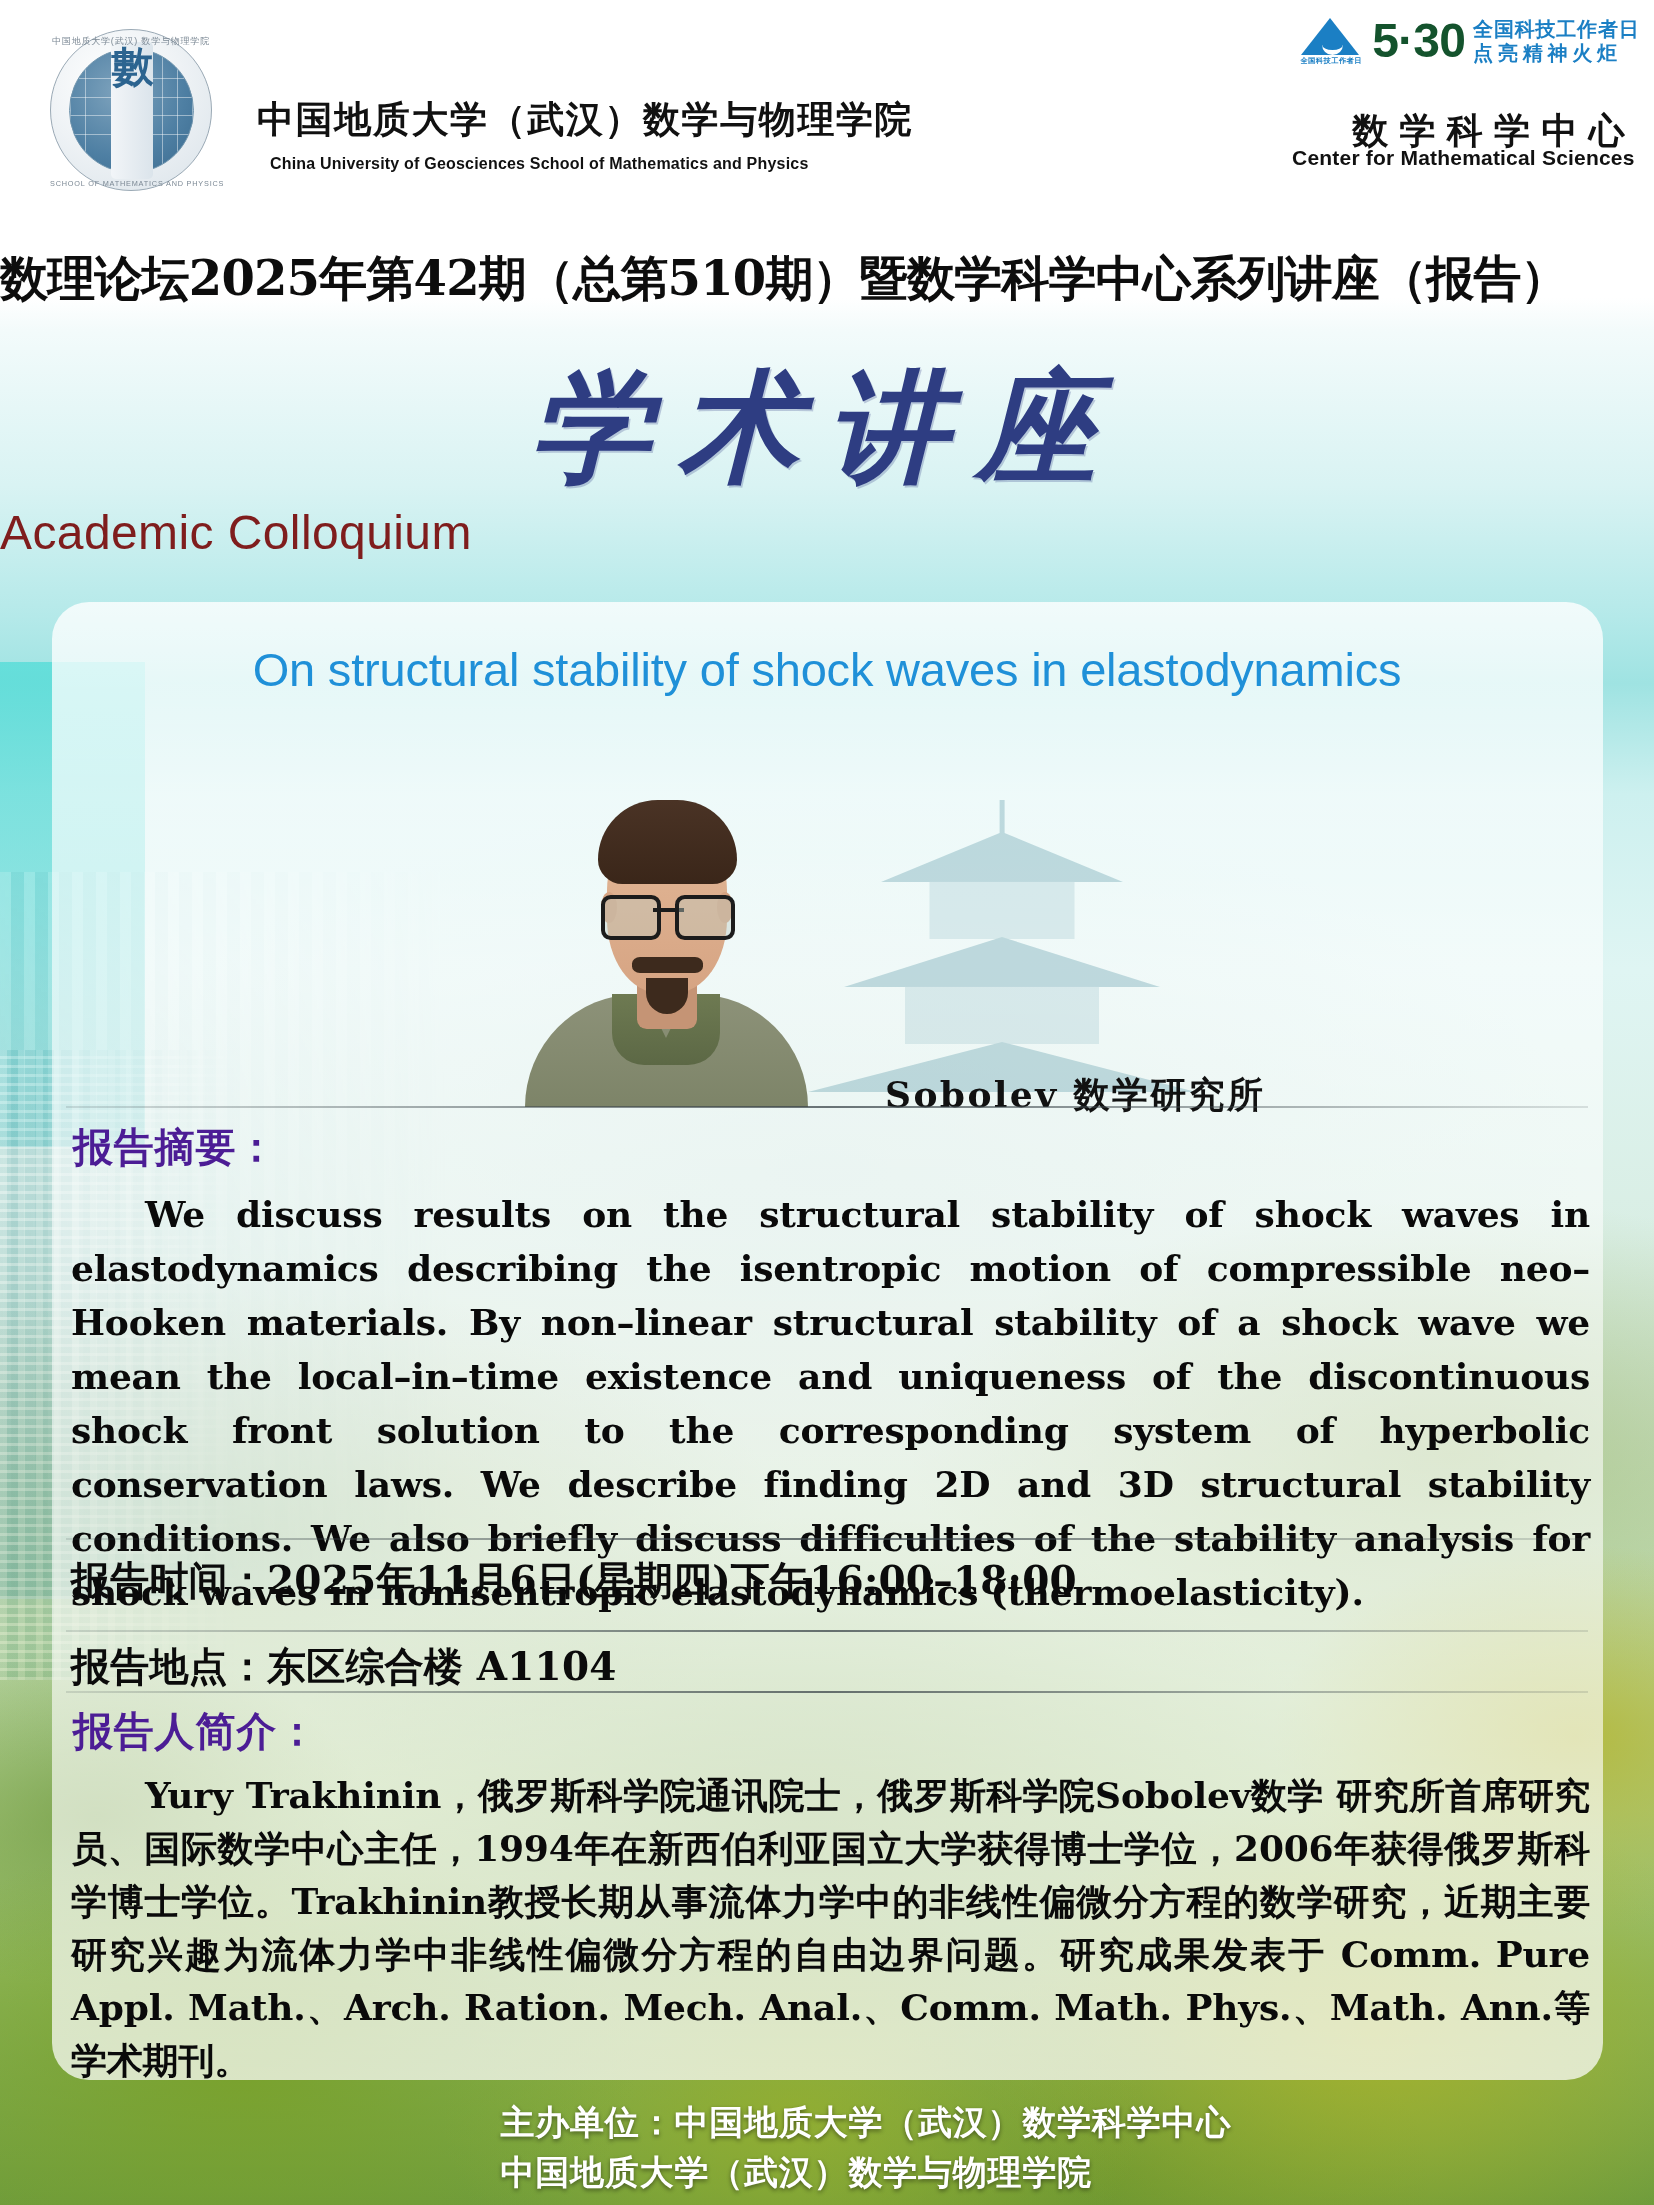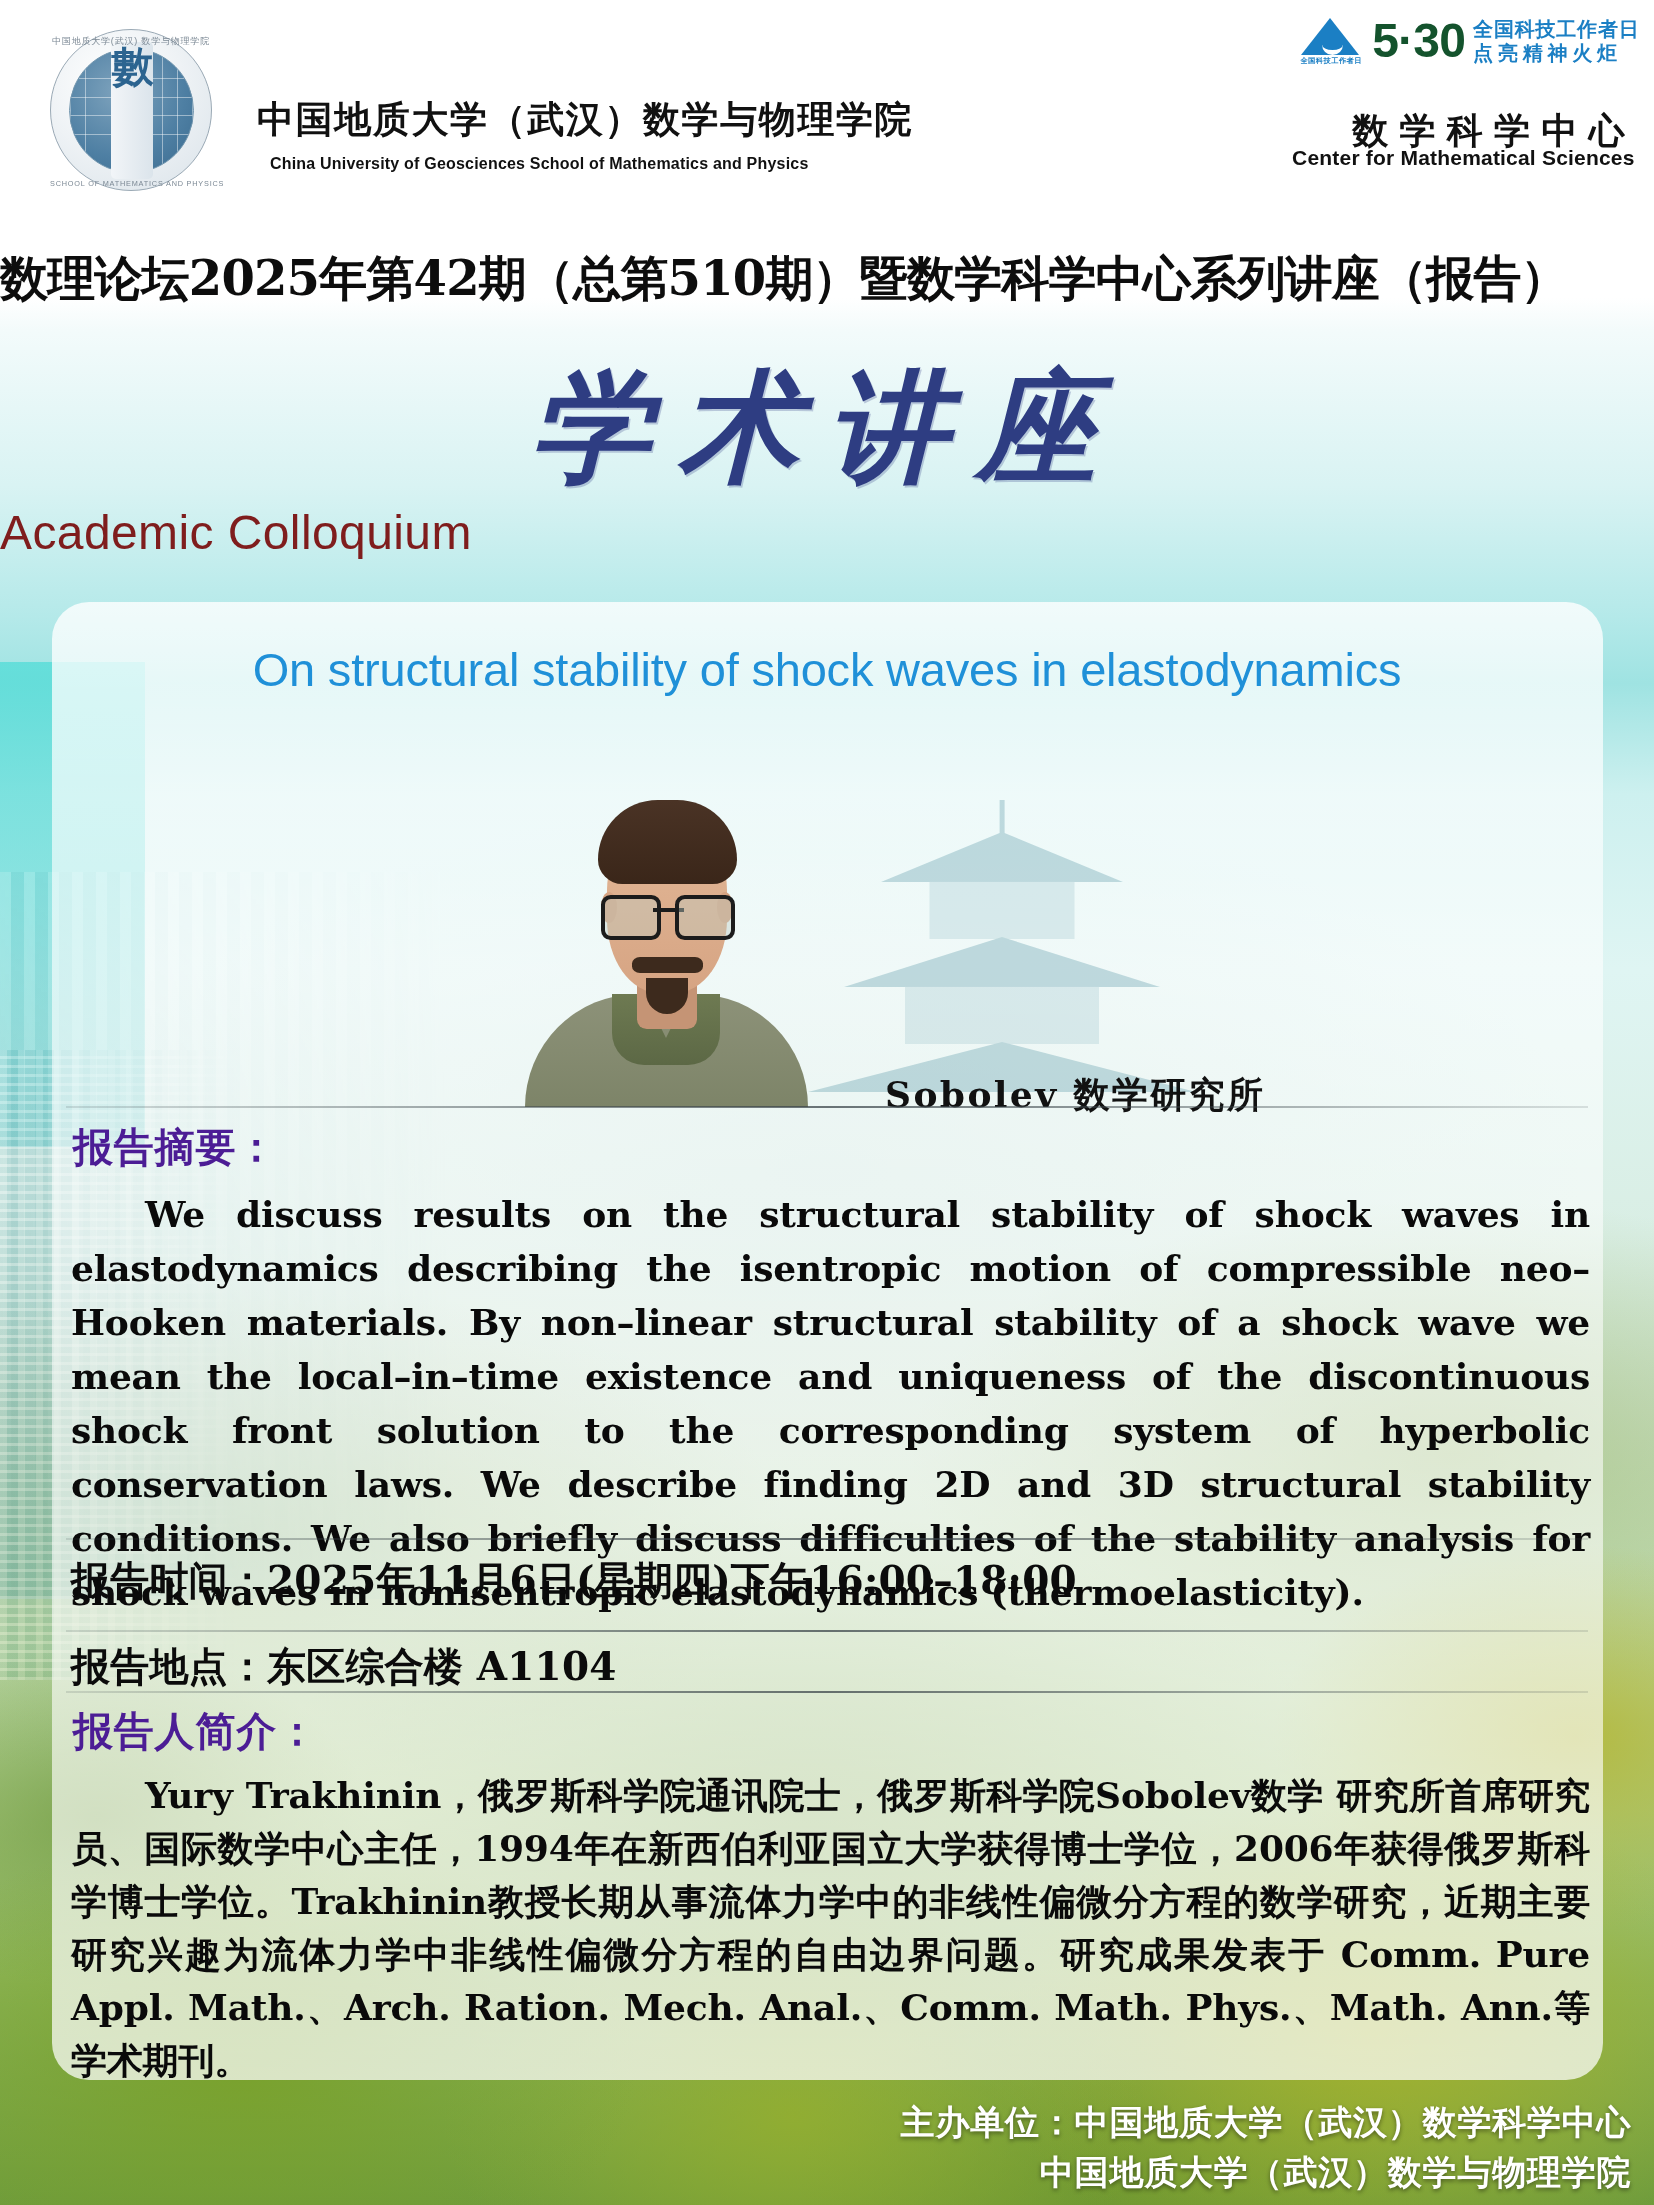--- a/index.html
+++ b/index.html
@@ -297,21 +297,21 @@
   .meta-line .mv{font-family:"DejaVu Serif","Liberation Serif",serif;}
 
   .bio-body{
     position:absolute;left:71px;top:1769px;width:1519px;
     font-family:"DejaVu Serif","Liberation Serif",serif;
     font-size:36px;line-height:53px;color:#0a0a0a;font-weight:700;
     text-align:justify;text-align-last:left;text-indent:74px;letter-spacing:-0.2px;
   }
 
   .footer{
-    position:absolute;right:22.6px;top:2097px;width:1131px;text-align:right;
+    position:absolute;right:22.6px;top:2097px;width:1131px;
   }
   .footer div{
     font-size:34px;font-weight:700;color:#ffffff;letter-spacing:0.8px;line-height:50px;
     text-shadow:0 1.6px 4px rgba(0,0,0,.45);
   }
 </style>
 </head>
 <body>
 
 <div class="poster">

